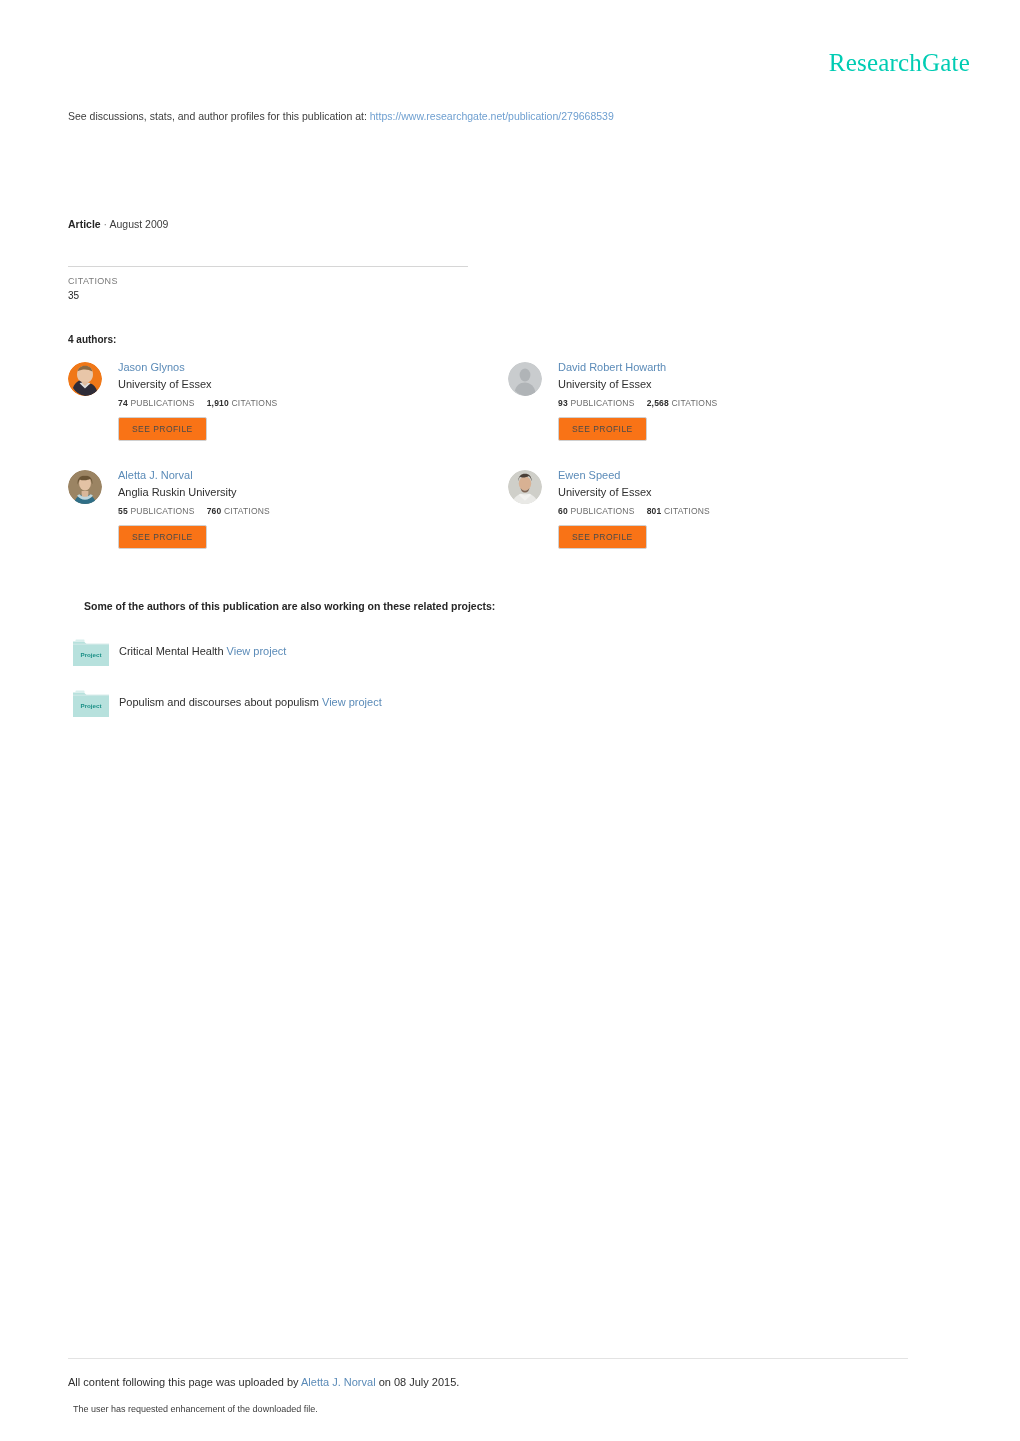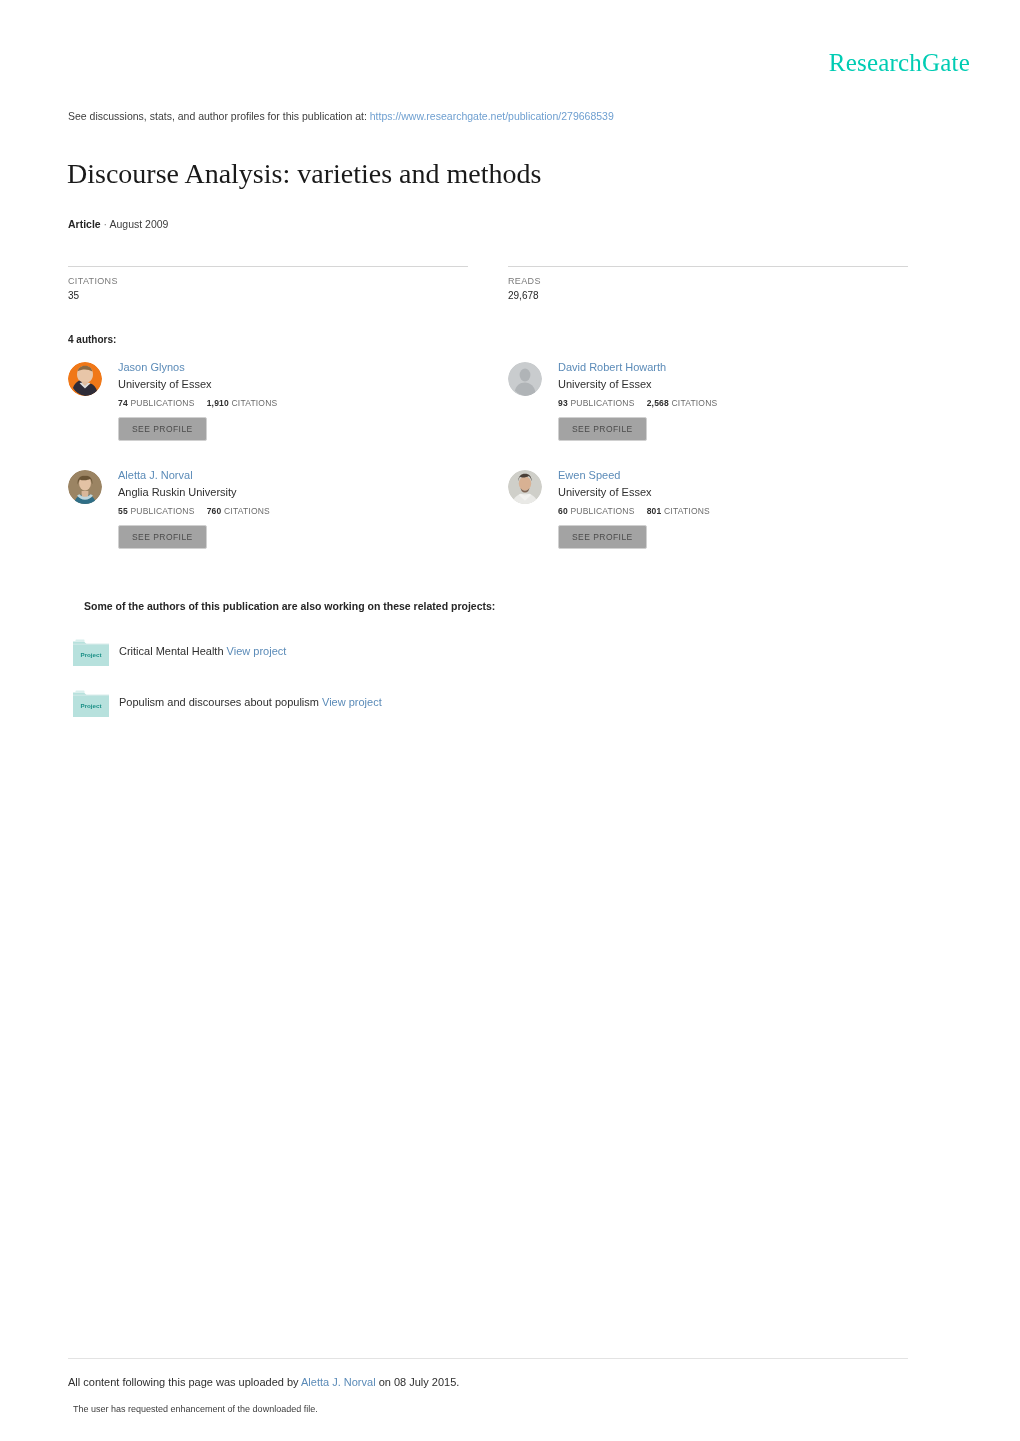--- a/index.html
+++ b/index.html
@@ -168,21 +168,21 @@
   }
   .author-metrics b {
     color: #2f2f2f;
     font-weight: bold;
   }
   .metric-gap { display: inline-block; width: 7px; }
   .see-profile {
     margin-top: 9px;
     display: inline-block;
     border: 1px solid #d0d0d0;
-    background: #a3a3a3;
+    background: #f97316;
     border-radius: 2px;
     padding: 6px 13px 6px 13px;
     font-size: 8.5px;
     letter-spacing: 0.45px;
     color: #4a4a4a;
     font-family: "Liberation Sans", sans-serif;
     cursor: pointer;
     text-align: center;
   }
 
@@ -262,38 +262,32 @@
 
 <div class="page">
 
   <div class="brand">ResearchGate</div>
 
   <div class="discuss-line">
     <span>See discussions, stats, and author profiles for this publication at:</span>
     <span class="url">https://www.researchgate.net/publication/279668539</span>
   </div>
 
-  <h1 class="title">Discourse Analysis: varieties and methods</h1>
 
   <div class="article-type">
     <span class="lbl">Article</span>
     <span class="sep">·</span>
     <span>August 2009</span>
   </div>
 
   <div class="stats">
     <div class="stat-col left">
       <div class="stat-rule"></div>
       <div class="stat-label">CITATIONS</div>
       <div class="stat-value">35</div>
-    </div>
-    <div class="stat-col right">
-      <div class="stat-rule"></div>
-      <div class="stat-label">READS</div>
-      <div class="stat-value">29,678</div>
     </div>
   </div>
 
   <div class="authors-heading">4 authors:</div>
 
   <div class="authors-grid">
 
     <div class="author c0">
       <div class="avatar">
         <svg viewBox="0 0 34 34" xmlns="http://www.w3.org/2000/svg">

